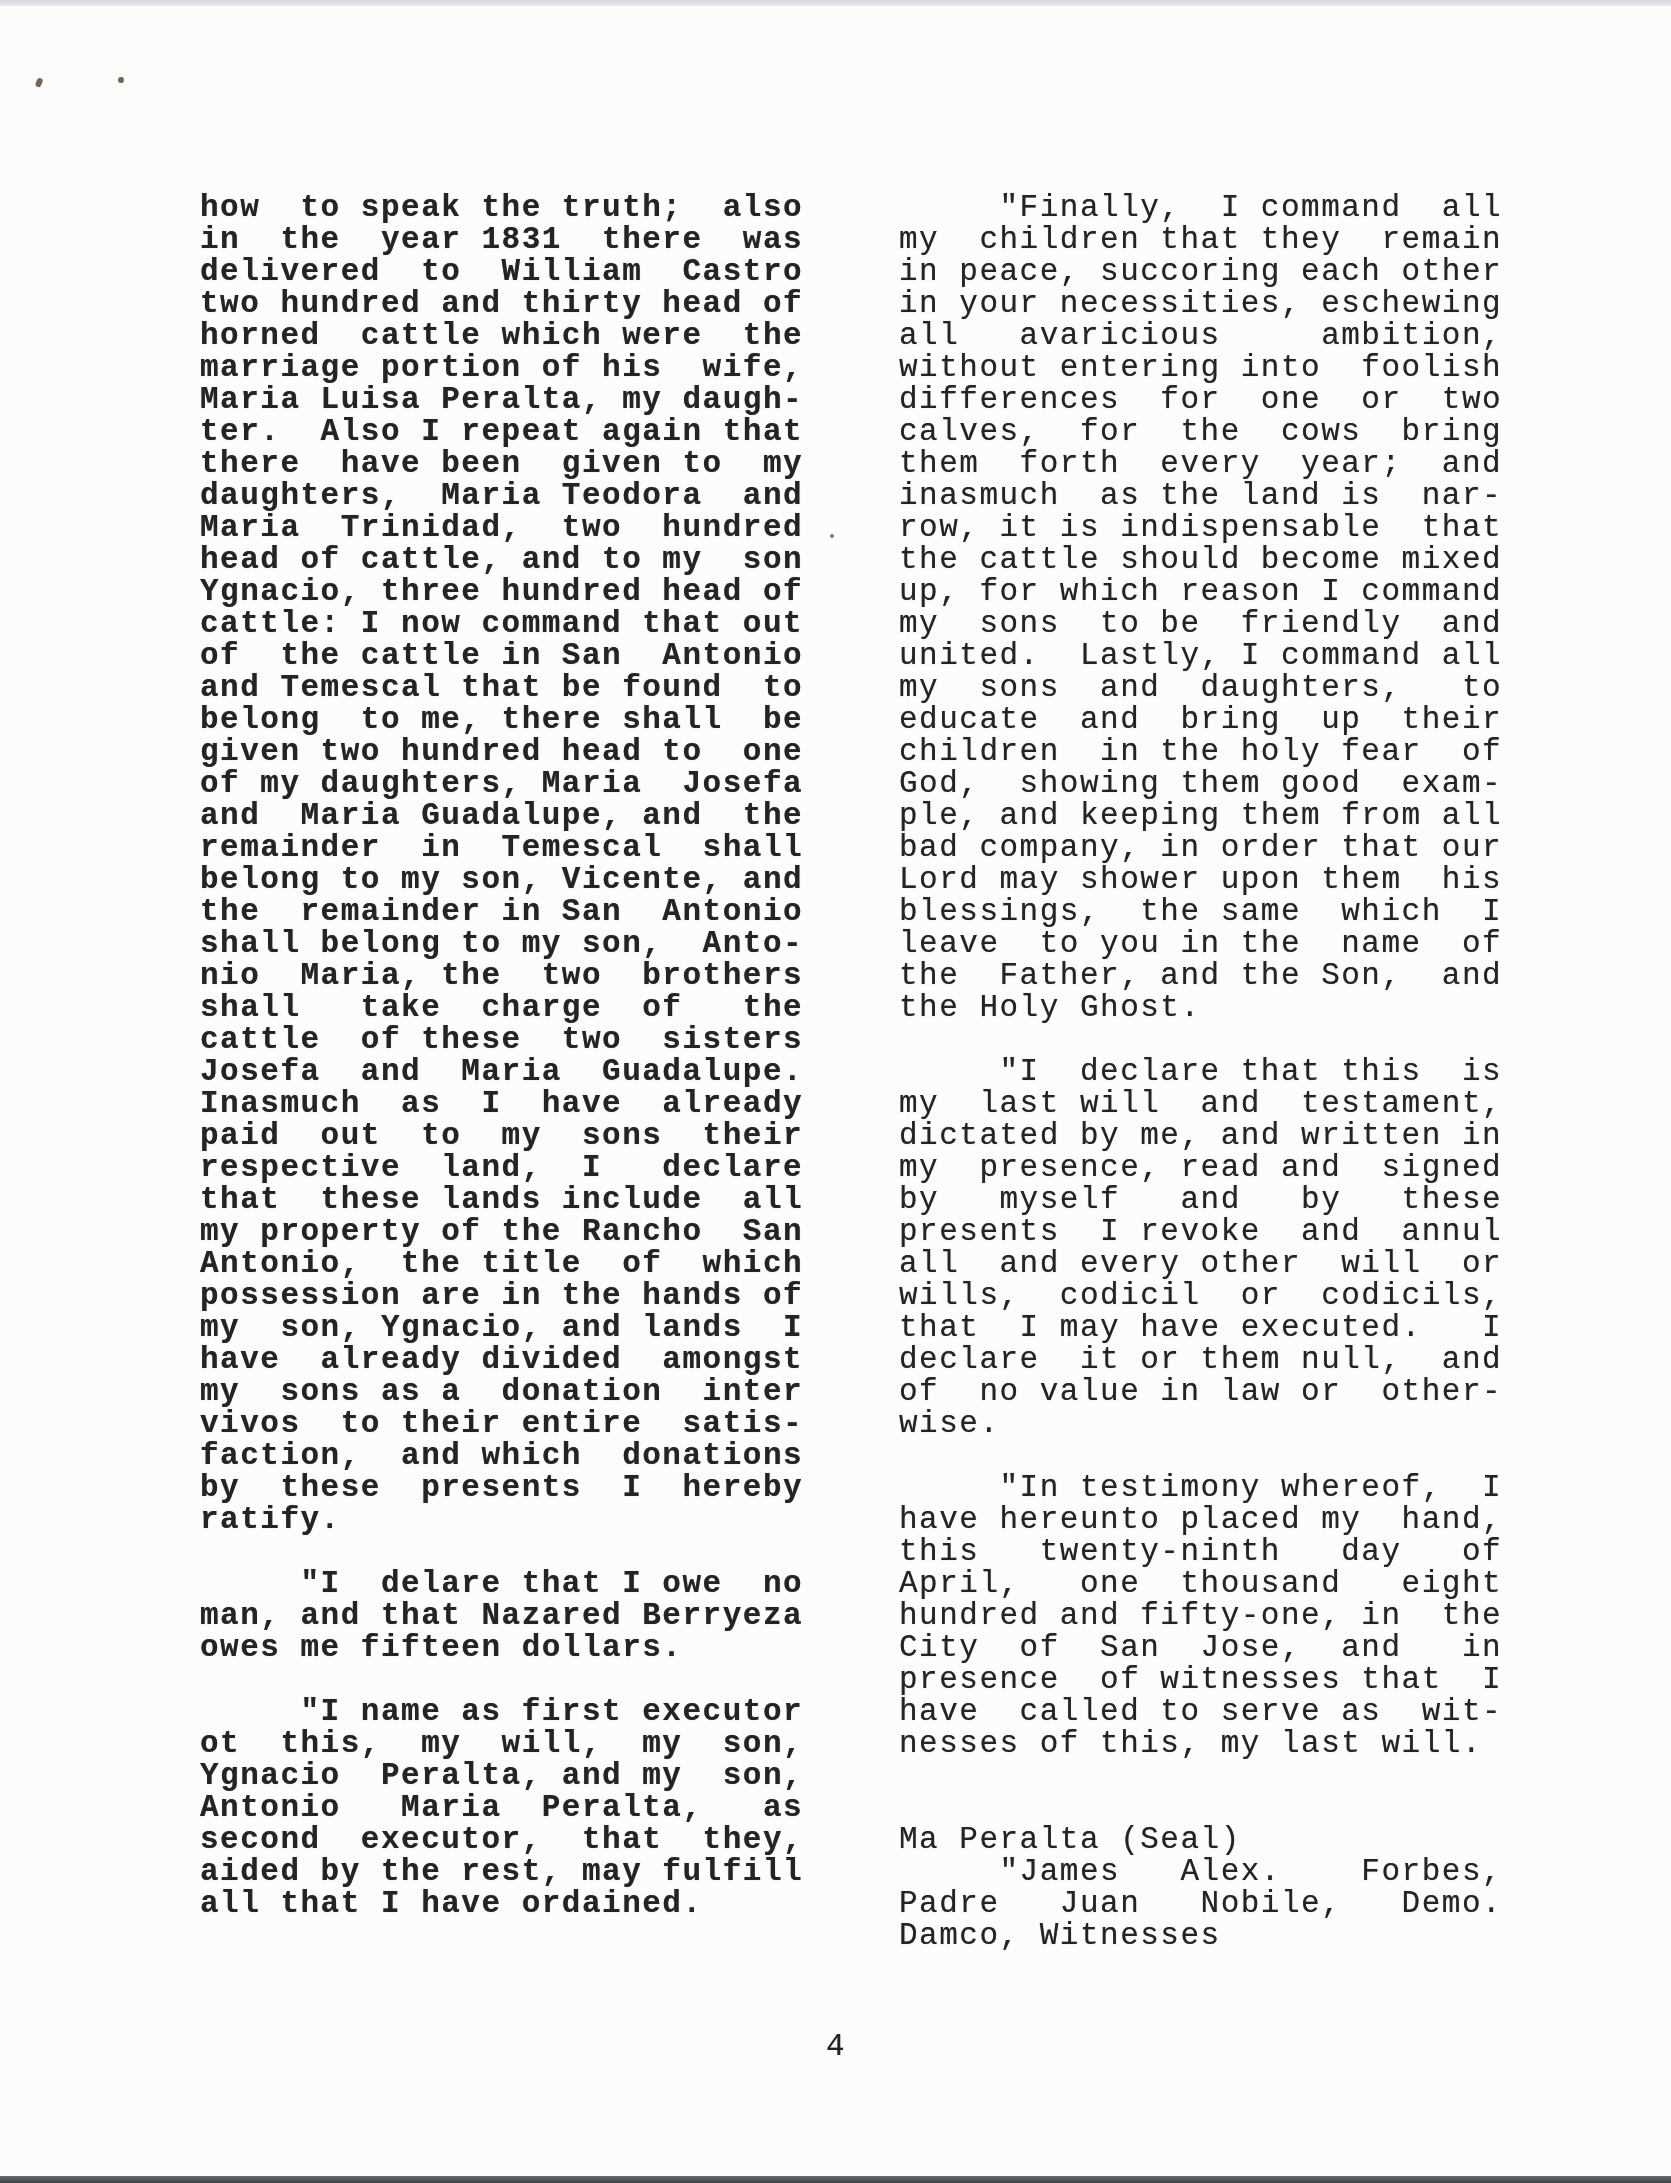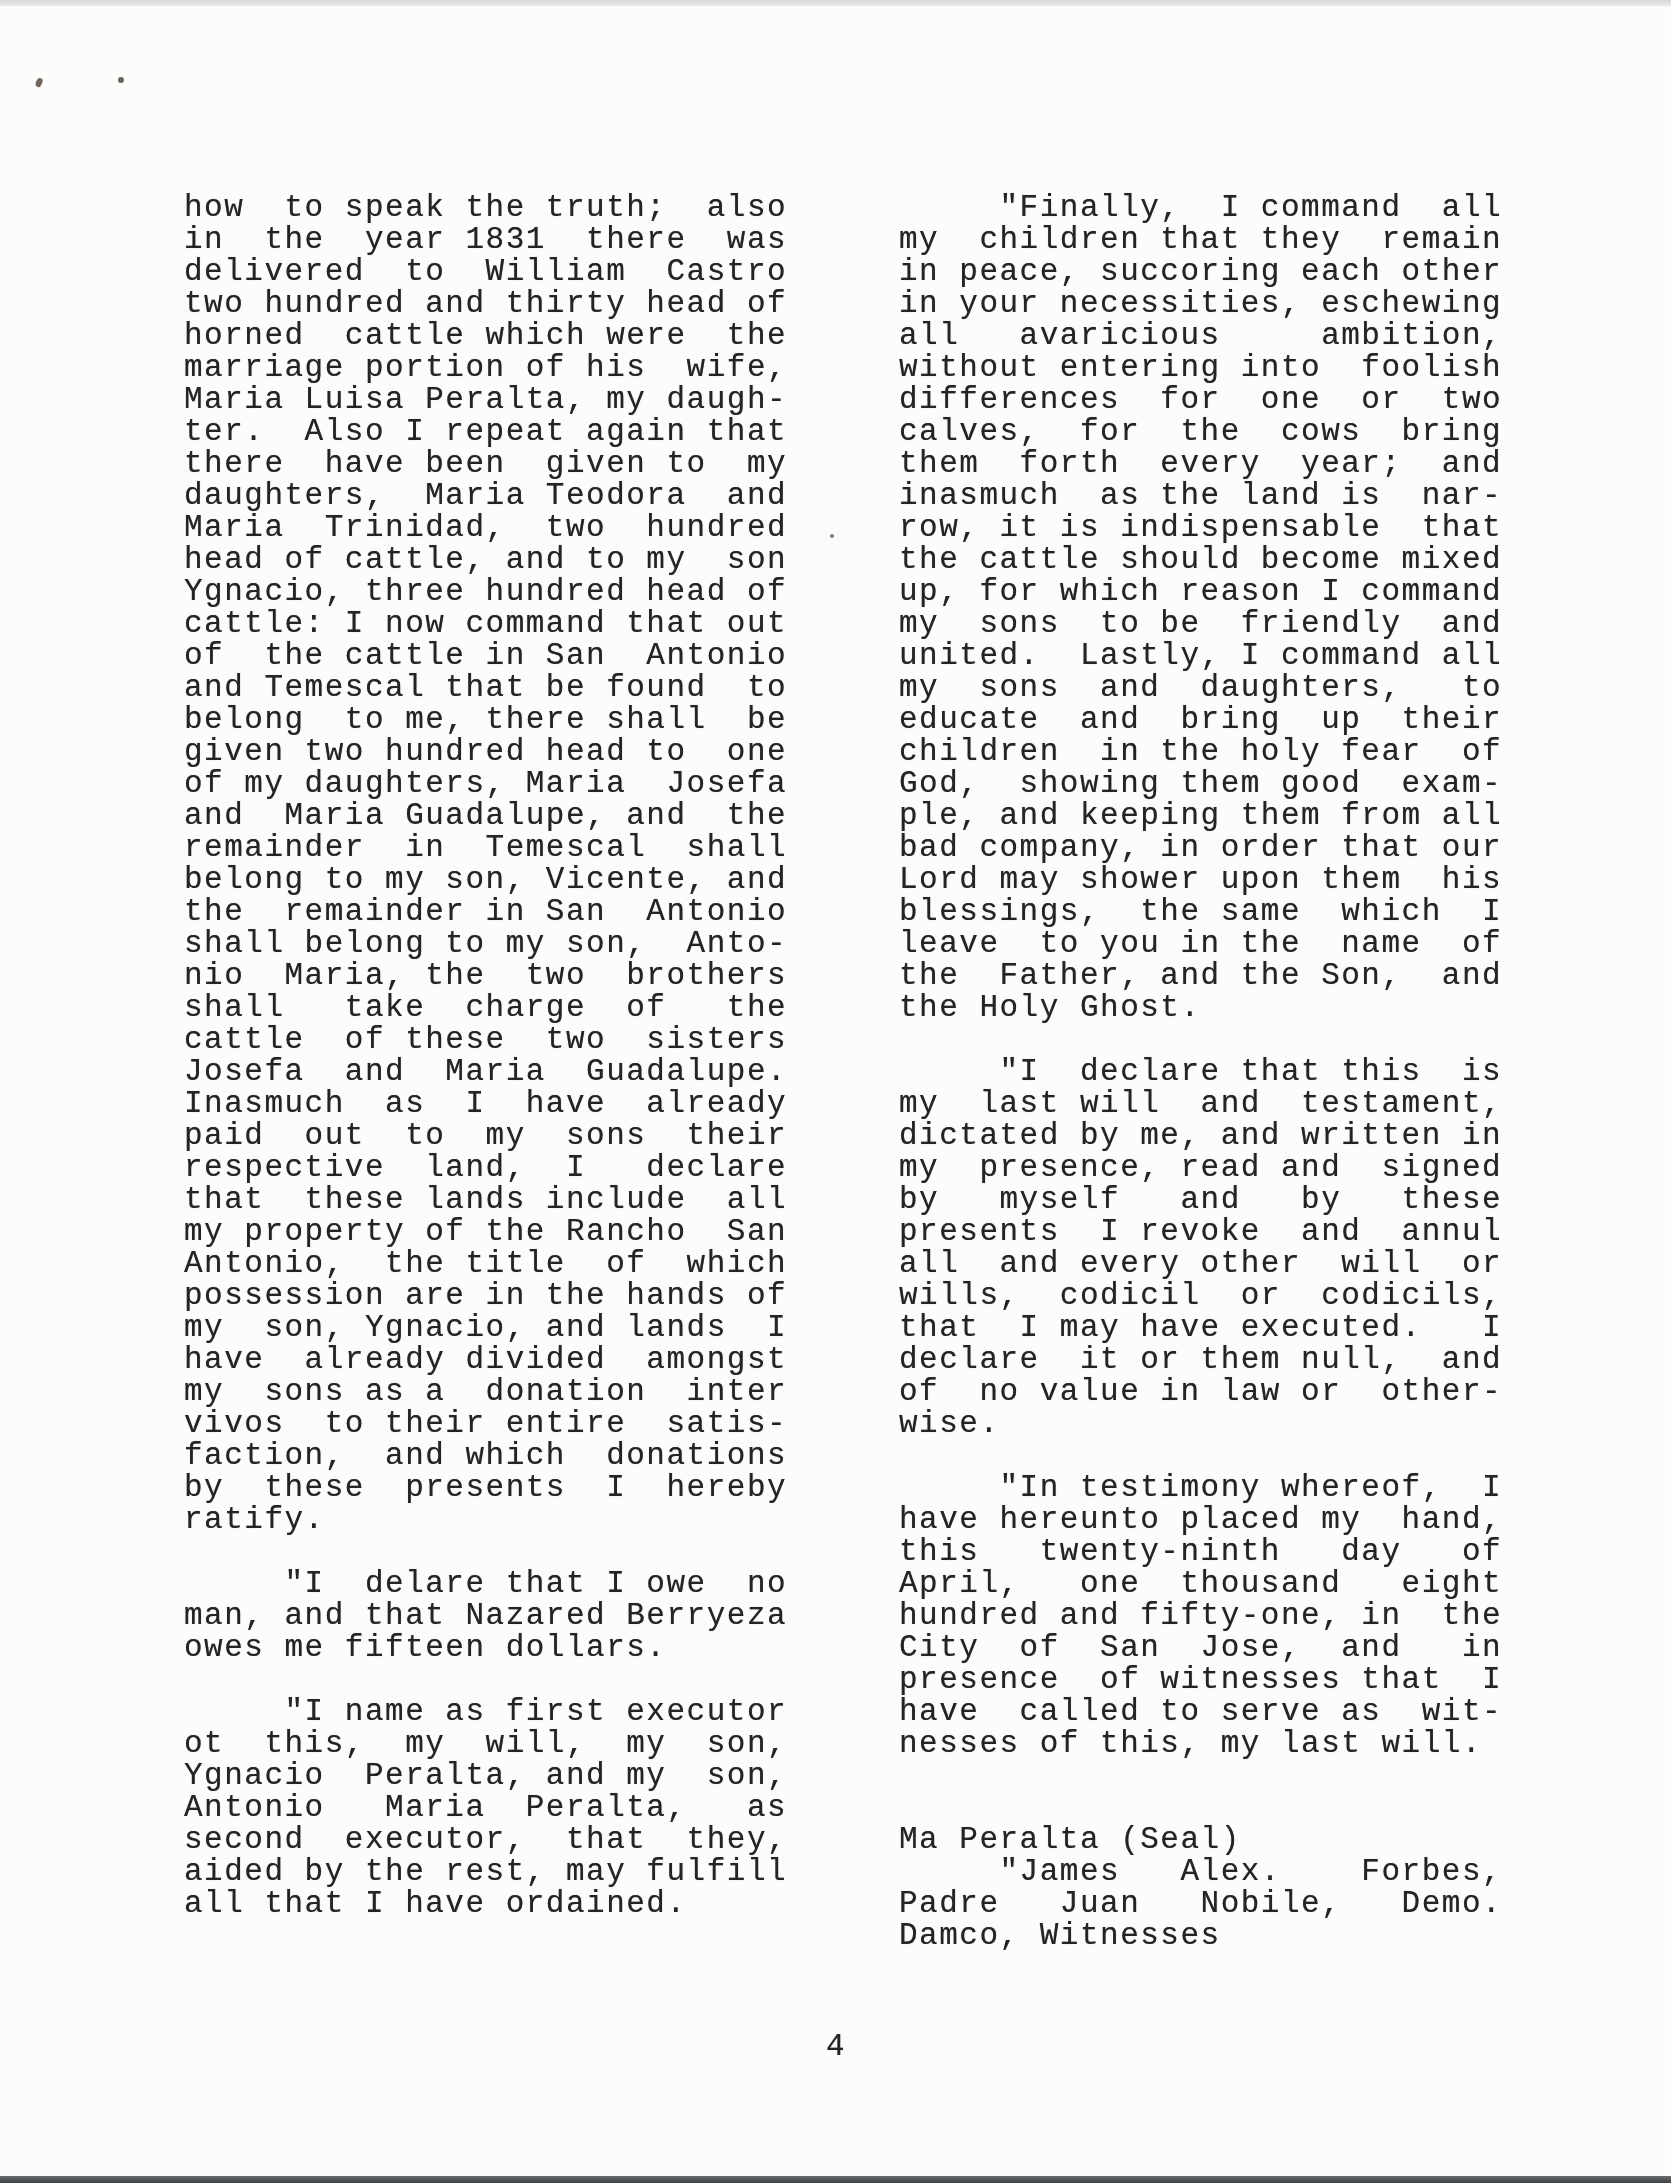--- a/index.html
+++ b/index.html
@@ -29,21 +29,21 @@
   .typewriter {
     position: absolute;
     white-space: pre;
     font-family: "Liberation Mono", monospace;
     font-size: 31px;
     line-height: 32px;
     letter-spacing: 1.5px;
     color: #242424;
     text-shadow: 0 0 0.7px rgba(40, 40, 40, 0.55);
   }
-  .col-left  { left: 184px;  top: 192px; }
+  .col-left  { left: 200px;  top: 192px; font-weight: bold; }
   .col-right { left: 899px; top: 192px; }
   .page-num  { left: 826px; top: 2031px; }
   .speck {
     position: absolute;
     background: #6f675c;
   }
   .speck-comma {
     left: 36px; top: 78px;
     width: 5.6px; height: 9px;
     border-radius: 60% 40% 50% 60%;

